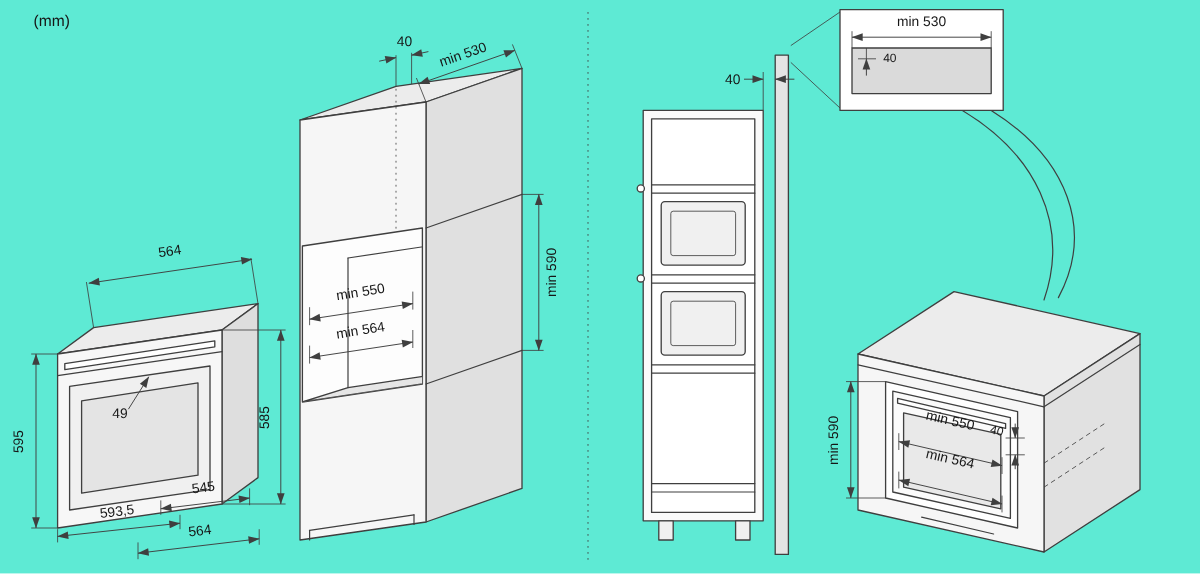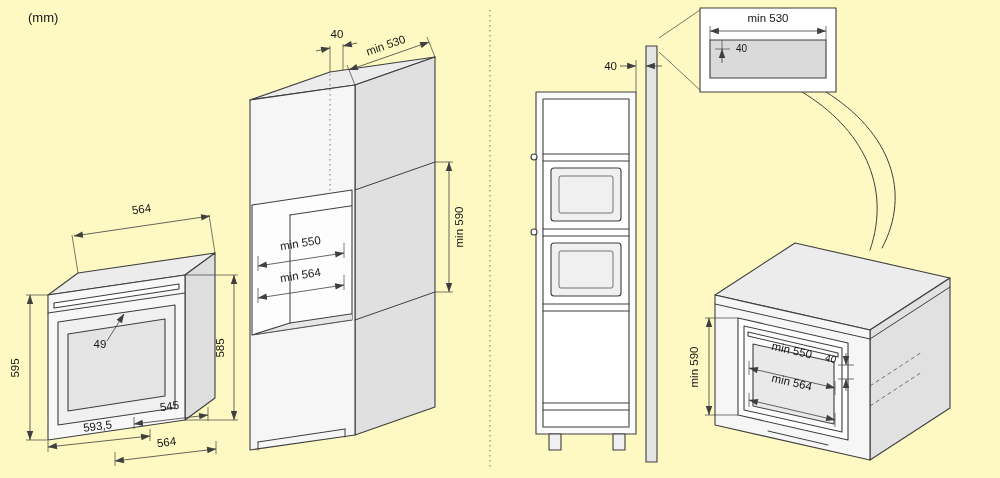--- a/index.html
+++ b/index.html
@@ -1,17 +1,17 @@
 <!DOCTYPE html>
 <html><head>
 <meta charset="utf-8">
 <style>
   html,body { margin:0; padding:0; background:#ffffff; }
   .canvas {
-    position:relative; width:1000px; height:478px; background:#fef9c3;
+    position:relative; width:1000px; height:478px; background:#5eead4;
     font-family:"Liberation Sans", sans-serif; overflow:hidden;
   }
   svg text {
     font-family:"Liberation Sans", sans-serif;
     fill:#161616;
   }
   .t13 { font-size:13px; }
   .t11 { font-size:11.5px; }
   .t10 { font-size:10px; }
   .face { stroke:#3f3f3f; stroke-width:1.1; stroke-linejoin:round; }

